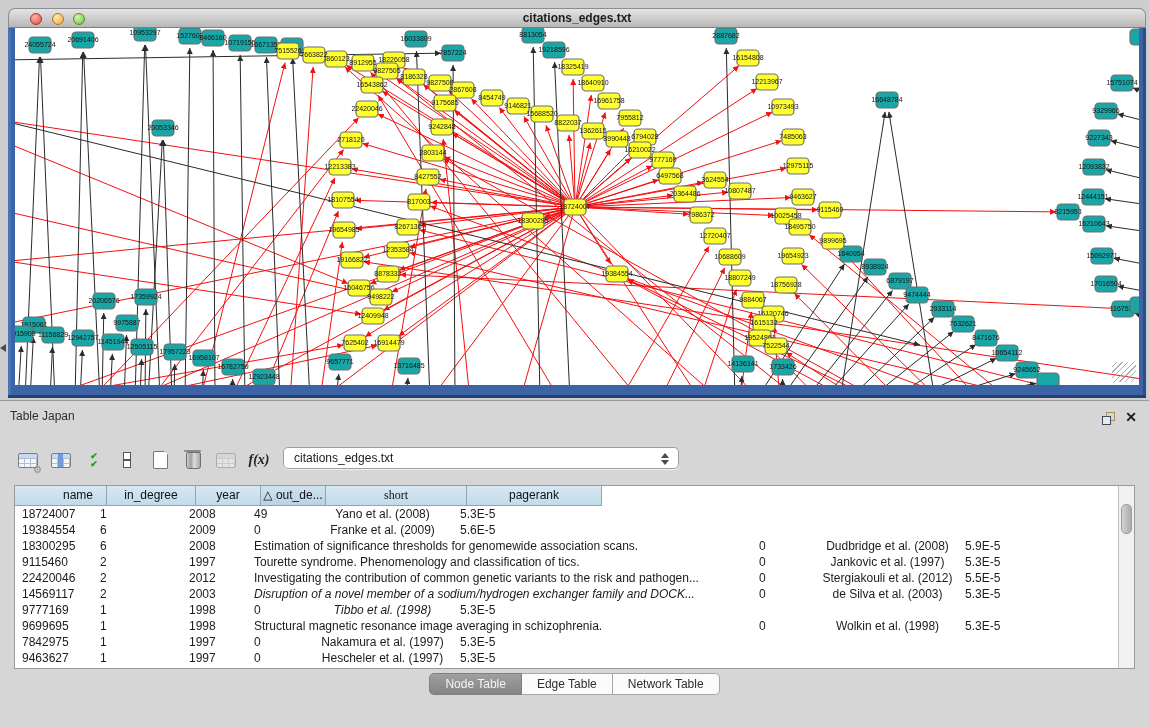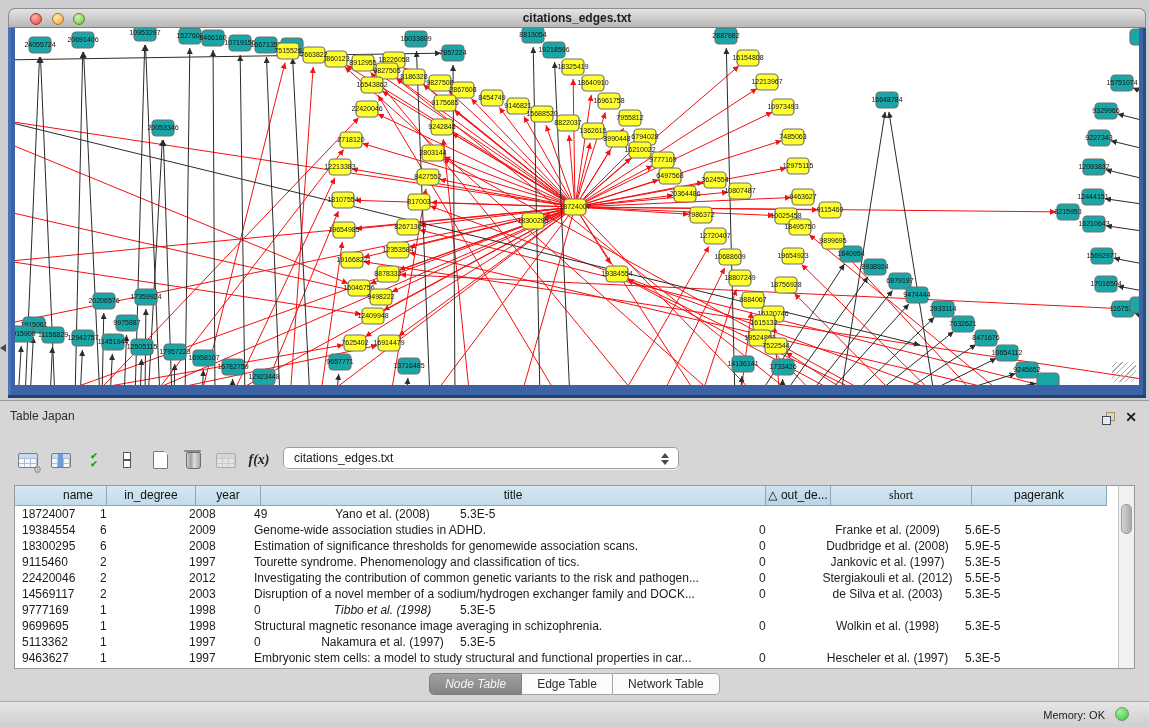--- a/index.html
+++ b/index.html
@@ -75,21 +75,21 @@
   .td{box-sizing:border-box;padding-left:7px;font-size:12px;line-height:16px;color:#1b1b1b;
       white-space:nowrap;overflow:hidden;}
   .td.c-short{text-align:center;padding-left:0;}
   .vscroll{position:absolute;right:0;top:0;bottom:0;width:15px;background:#f1f1f1;border-left:1px solid #c4c4c4;}
   .vthumb{position:absolute;left:2px;top:18px;width:9px;height:28px;border-radius:5px;
       background:linear-gradient(90deg,#d2d2d2,#ababab);border:1px solid #9b9ba1;}
 
   .tabs{position:absolute;left:0;top:272px;width:100%;display:flex;justify-content:center;}
   .tab{height:20px;line-height:20px;padding:0 15px;font-size:12px;background:#fbfbfb;color:#2e2e2e;
       border:1px solid #a6a6a6;border-left:none;cursor:default;}
-  .tab:first-child{border-left:1px solid #a6a6a6;border-radius:5px 0 0 5px;font-style:italic;}
+  .tab:first-child{border-left:1px solid #a6a6a6;border-radius:5px 0 0 5px;}
   .tab:last-child{border-radius:0 5px 5px 0;}
   .tab.sel{background:linear-gradient(#a0a0a0,#848484);color:#f5f5f5;border-color:#7f7f7f;}
 
   .statusbar{position:absolute;left:0;bottom:0;right:0;height:26px;border-top:1px solid #a9a9a9;
       background:linear-gradient(#e6e6e6,#cdcdcd);}
   .mem-label{position:absolute;right:44px;top:7px;font-size:11px;color:#222;}
   .mem-dot{position:absolute;right:20px;top:5px;width:14px;height:14px;border-radius:50%;
       background:radial-gradient(circle at 35% 30%,#a8efa0,#32c437);border:1px solid #74946f;box-sizing:border-box;}
 </style>
 </head>
@@ -573,40 +573,38 @@
           <i class="dn"></i>
         </span>
     </div>
   </div>
 
   <div class="tablebox">
     <div class="thead" id="thead">
         <div class="th" style="width: 92px; padding-left: 35px;">name</div>
         <div class="th" style="width: 89px;">in_degree</div>
         <div class="th" style="width: 65px;">year</div>
-        <div class="th" style="width: 505px;">title</div>
         <div class="th sorted" style="width: 65px;">△ out_de...</div>
         <div class="th" style="width: 141px; font-family: Liberation Serif, serif;">short</div>
         <div class="th" style="width: 135px;">pagerank</div>
         <div class="fill"></div>
       </div>
     <div class="tbody" id="tbody">
         <div class="tr">
           <div class="td c-name" style="width: 78px;">18724007</div>
           <div class="td c-indeg" style="width: 89px;">1</div>
           <div class="td c-year" style="width: 65px;">2008</div>
           <div class="td c-out" style="width: 65px;">49</div>
           <div class="td c-short" style="width: 141px;">Yano et al. (2008)</div>
           <div class="td c-pr" style="width: 135px;">5.3E-5</div>
         </div>
         <div class="tr">
           <div class="td c-name" style="width: 78px;">19384554</div>
           <div class="td c-indeg" style="width: 89px;">6</div>
           <div class="td c-year" style="width: 65px;">2009</div>
-          <div class="td c-title" style="width: 505px;">Genome-wide association studies in ADHD.</div>
           <div class="td c-out" style="width: 65px;">0</div>
           <div class="td c-short" style="width: 141px;">Franke et al. (2009)</div>
           <div class="td c-pr" style="width: 135px;">5.6E-5</div>
         </div>
         <div class="tr">
           <div class="td c-name" style="width: 78px;">18300295</div>
           <div class="td c-indeg" style="width: 89px;">6</div>
           <div class="td c-year" style="width: 65px;">2008</div>
           <div class="td c-title" style="width: 505px;">Estimation of significance thresholds for genomewide association scans.</div>
           <div class="td c-out" style="width: 65px;">0</div>
@@ -628,21 +626,21 @@
           <div class="td c-year" style="width: 65px;">2012</div>
           <div class="td c-title" style="width: 505px;">Investigating the contribution of common genetic variants to the risk and pathogen...</div>
           <div class="td c-out" style="width: 65px;">0</div>
           <div class="td c-short" style="width: 141px;">Stergiakouli et al. (2012)</div>
           <div class="td c-pr" style="width: 135px;">5.5E-5</div>
         </div>
         <div class="tr">
           <div class="td c-name" style="width: 78px;">14569117</div>
           <div class="td c-indeg" style="width: 89px;">2</div>
           <div class="td c-year" style="width: 65px;">2003</div>
-          <div class="td c-title" style="width: 505px;">Disruption of a novel member of a sodium/hydrogen exchanger family and DOCK...</div>
+          <div class="td c-title" style="width: 505px; font-style: italic;">Disruption of a novel member of a sodium/hydrogen exchanger family and DOCK...</div>
           <div class="td c-out" style="width: 65px;">0</div>
           <div class="td c-short" style="width: 141px;">de Silva et al. (2003)</div>
           <div class="td c-pr" style="width: 135px;">5.3E-5</div>
         </div>
         <div class="tr">
           <div class="td c-name" style="width: 78px;">9777169</div>
           <div class="td c-indeg" style="width: 89px;">1</div>
           <div class="td c-year" style="width: 65px;">1998</div>
           <div class="td c-out" style="width: 65px;">0</div>
           <div class="td c-short" style="width: 141px; font-style: italic;">Tibbo et al. (1998)</div>
@@ -651,45 +649,40 @@
         <div class="tr">
           <div class="td c-name" style="width: 78px;">9699695</div>
           <div class="td c-indeg" style="width: 89px;">1</div>
           <div class="td c-year" style="width: 65px;">1998</div>
           <div class="td c-title" style="width: 505px;">Structural magnetic resonance image averaging in schizophrenia.</div>
           <div class="td c-out" style="width: 65px;">0</div>
           <div class="td c-short" style="width: 141px;">Wolkin et al. (1998)</div>
           <div class="td c-pr" style="width: 135px;">5.3E-5</div>
         </div>
         <div class="tr">
-          <div class="td c-name" style="width: 78px;">5113362</div>
+          <div class="td c-name" style="width: 78px;">7842975</div>
           <div class="td c-indeg" style="width: 89px;">1</div>
           <div class="td c-year" style="width: 65px;">1997</div>
           <div class="td c-out" style="width: 65px;">0</div>
           <div class="td c-short" style="width: 141px;">Nakamura et al. (1997)</div>
           <div class="td c-pr" style="width: 135px;">5.3E-5</div>
         </div>
         <div class="tr">
           <div class="td c-name" style="width: 78px;">9463627</div>
           <div class="td c-indeg" style="width: 89px;">1</div>
           <div class="td c-year" style="width: 65px;">1997</div>
-          <div class="td c-title" style="width: 505px;">Embryonic stem cells: a model to study structural and functional properties in car...</div>
           <div class="td c-out" style="width: 65px;">0</div>
           <div class="td c-short" style="width: 141px;">Hescheler et al. (1997)</div>
           <div class="td c-pr" style="width: 135px;">5.3E-5</div>
         </div>
       </div>
     <div class="vscroll">
       <div class="vthumb"></div>
     </div>
   </div>
 
   <div class="tabs" id="tabs">
       <div class="tab sel">Node Table</div>
       <div class="tab">Edge Table</div>
       <div class="tab">Network Table</div>
     </div>
 
-  <div class="statusbar">
-    <span class="mem-label">Memory: OK</span>
-    <span class="mem-dot"></span>
-  </div>
 </div>
 
 </body></html>

